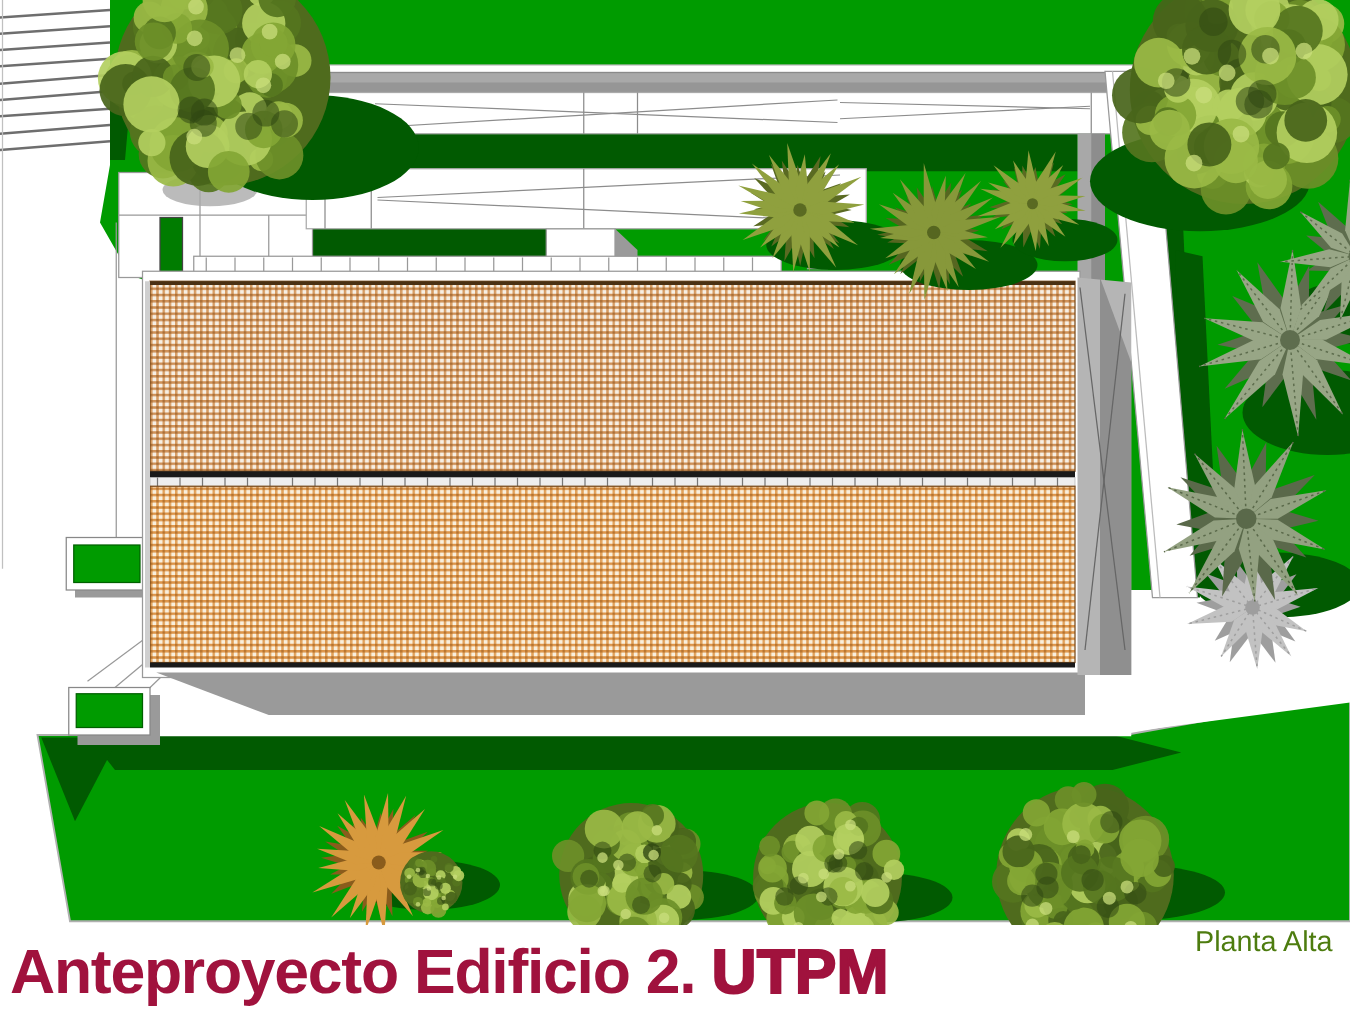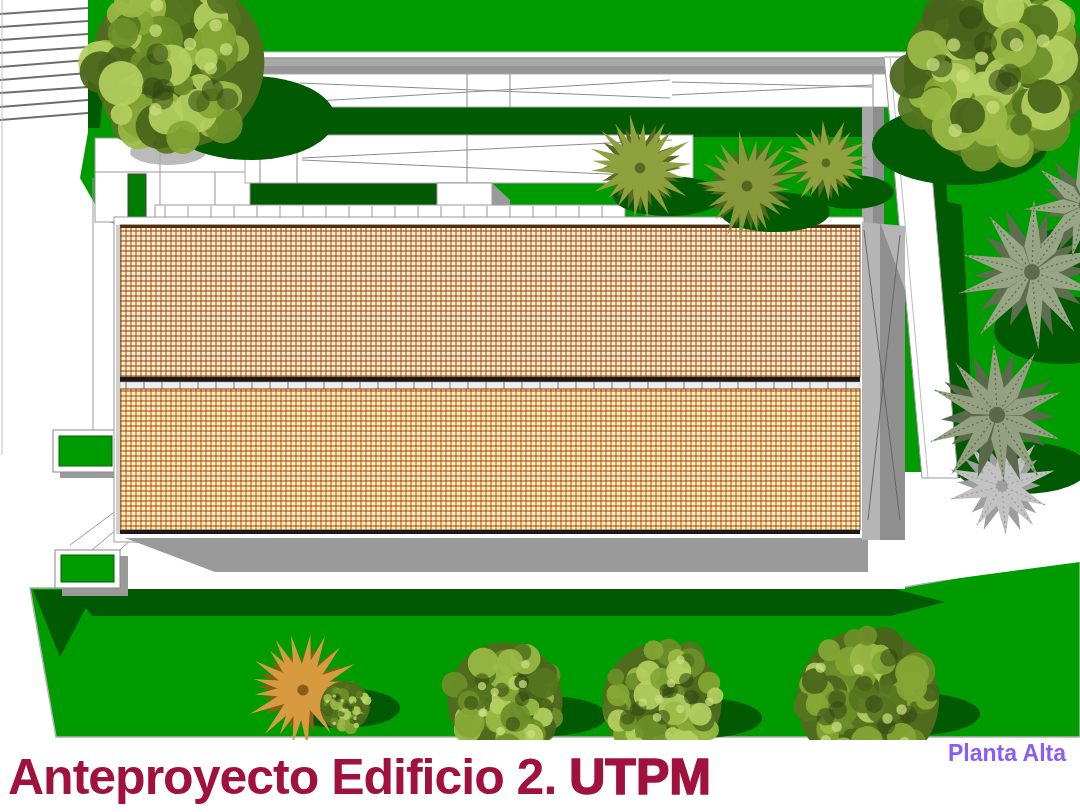--- a/index.html
+++ b/index.html
@@ -2,21 +2,21 @@
 <html><head>
 <meta charset="utf-8">
 <style>
   html,body{margin:0;padding:0;background:#e8e8e8;}
   #stage{position:relative;width:1080px;height:812px;background:#ffffff;overflow:hidden;
          font-family:"Liberation Sans",sans-serif;}
   #site{position:absolute;left:0;top:0;}
   .caption-title{position:absolute;left:8px;top:748px;color:#a0123d;font-size:50px;
                  font-weight:700;letter-spacing:-1px;white-space:nowrap;}
   .caption-title .acronym{-webkit-text-stroke:1.6px #a0123d;letter-spacing:0;text-align:right;}
-  .plan-label{position:absolute;right:14px;top:740px;color:#8b5cf6;font-size:23px;font-weight:700;margin-left:32px;}
+  .plan-label{position:absolute;right:14px;top:740px;color:#4d7c0f;font-size:23px;font-weight:400;margin-left:32px;}
 </style>
 </head>
 <body>
 
 <div id="stage">
 
 <svg id="site" width="1080" height="740" viewBox="0 0 1080 740">
   <defs>
     <pattern id="tileA" width="5" height="5" patternUnits="userSpaceOnUse">
       <rect width="5" height="5" fill="#f6efe4"></rect>

